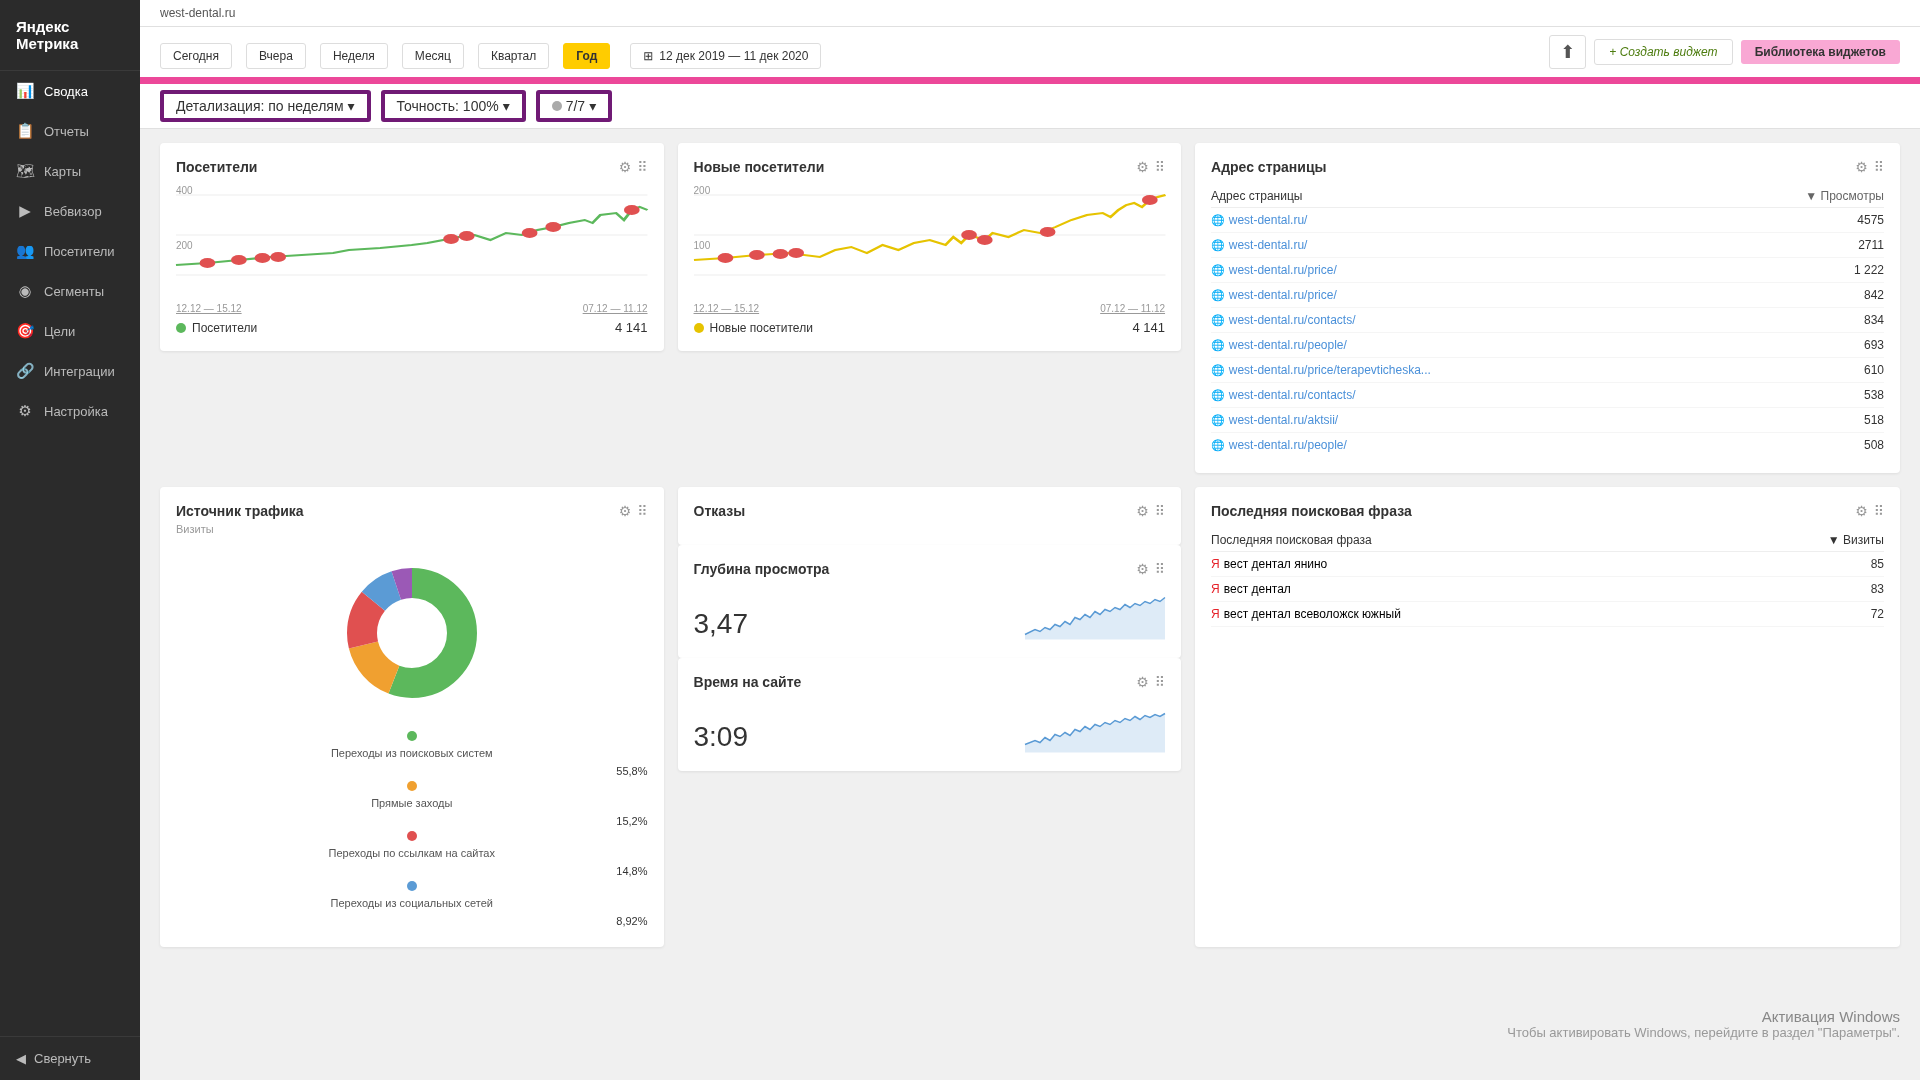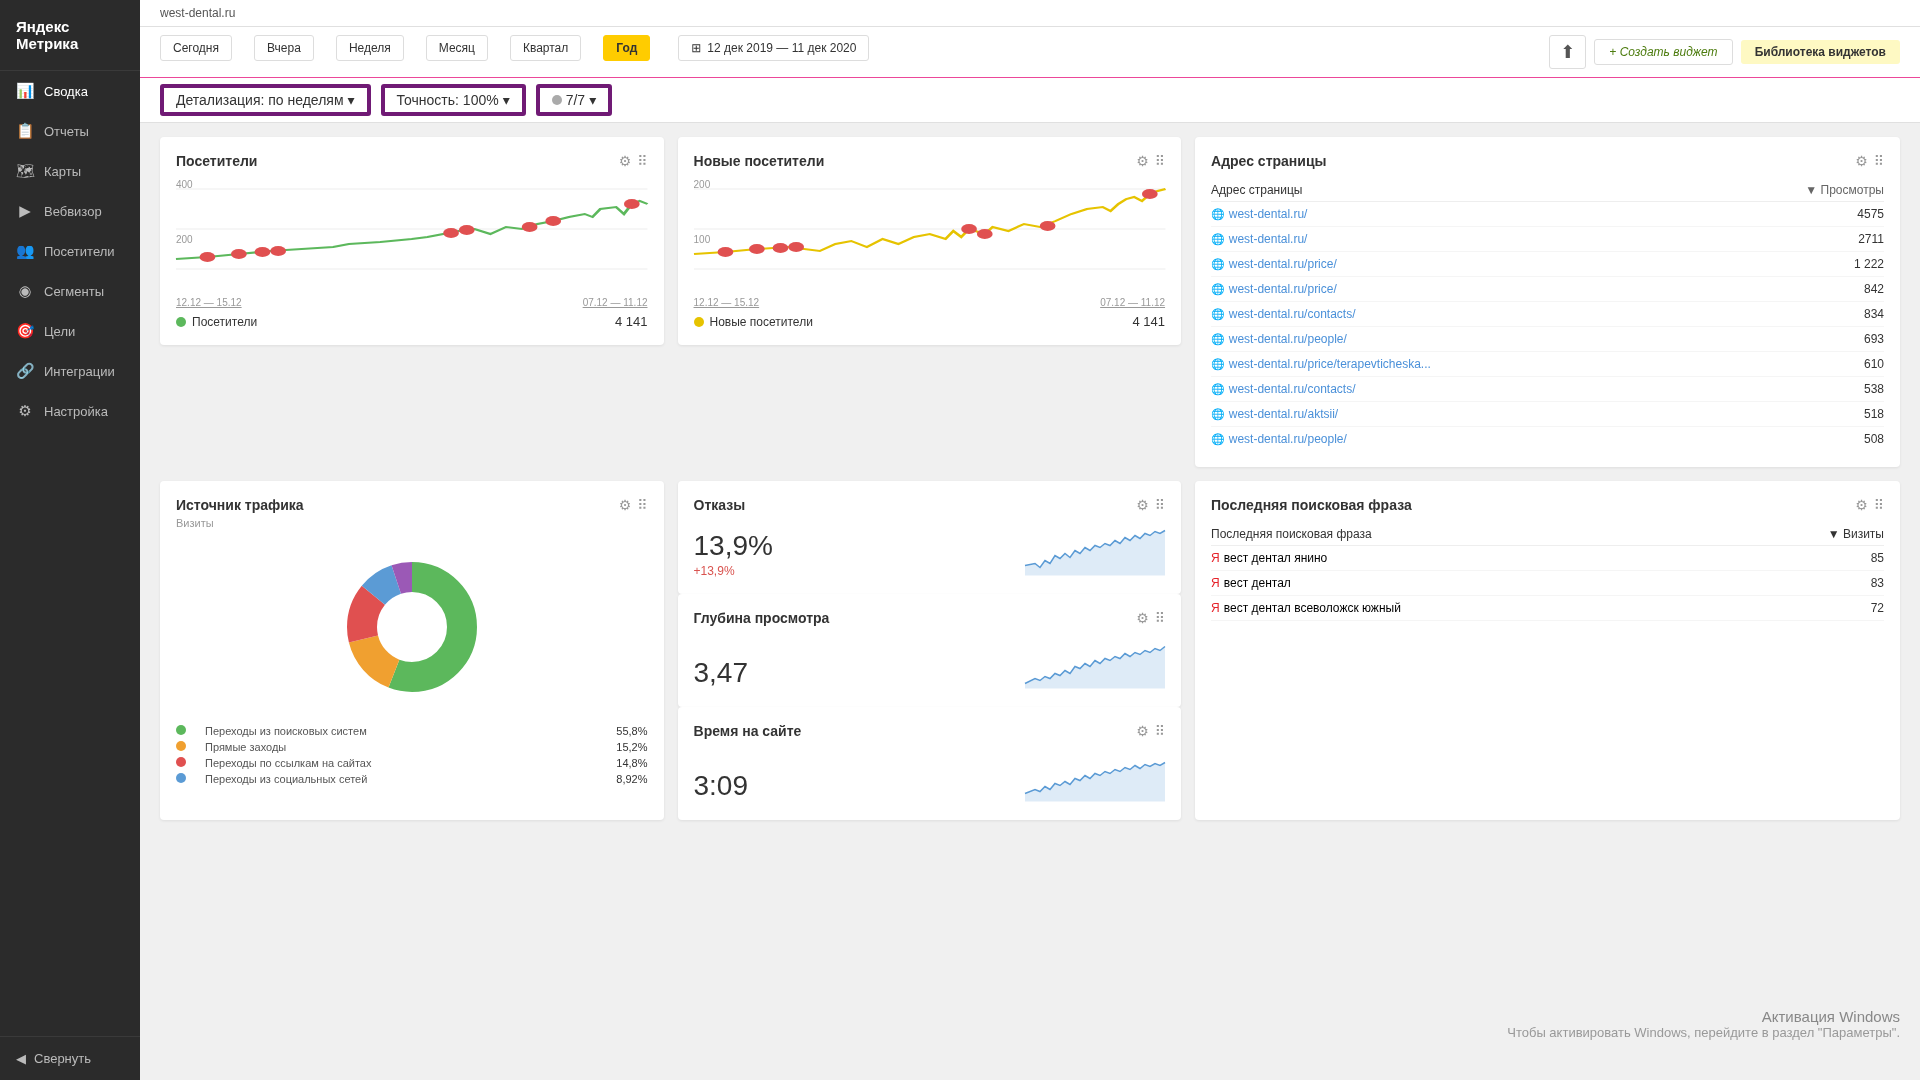--- a/index.html
+++ b/index.html
@@ -58,23 +58,23 @@
       font-size: 12px;
       color: #555;
       border-bottom: 1px solid #e0e0e0;
       display: flex;
       align-items: center;
     }
     .toolbar {
       background: #fff;
       padding: 8px 20px;
       display: flex;
-      align-items: flex-start;
-      gap: 22px;
-      border-bottom: 1px solid #ec4899;
+      align-items: flex-end;
+      gap: 14px;
+      border-bottom: 7px solid #ec4899;
       flex-wrap: wrap;
     }
     .btn-period {
       padding: 5px 12px;
       border: 1px solid #ddd;
       background: #fff;
       border-radius: 3px;
       cursor: pointer;
       font-size: 12px;
       color: #333;
@@ -119,21 +119,21 @@
       background: #fff;
       border-radius: 3px;
       cursor: pointer;
       font-size: 12px;
       color: #4d7c0f;
       font-style: italic;
     }
     .btn-library {
       padding: 5px 14px;
       border: none;
-      background: #fef9c3;
+      background: #f9a8d4;
       border-radius: 3px;
       cursor: pointer;
       font-size: 12px;
       color: #333;
       font-weight: bold;
     }
     .filter-row {
       background: #fff;
       padding: 6px 20px;
       display: flex;
@@ -236,24 +236,26 @@
     }
     .donut-container {
       position: relative;
       width: 160px;
       height: 160px;
       margin: 10px auto;
     }
     .legend-items { width: 100%; margin-top: 8px; }
     .legend-item {
       display: flex;
-      gap: 19px;
+      align-items: center;
+      gap: 6px;
       font-size: 11px;
       color: #555;
       margin-bottom: 4px;
+      flex-direction: column;
     }
     .legend-dot { width: 10px; height: 10px; border-radius: 50%; flex-shrink: 0; }
     .legend-value { margin-left: auto; font-size: 11px; color: #333; }
 
     
     .addr-widget { grid-row: span 2; }
     .addr-table { width: 100%; border-collapse: collapse; }
     .addr-table th {
       font-size: 12px;
       color: #333;
@@ -591,30 +593,20 @@
       <div style="display:flex; flex-direction:column; gap:0;">
 
         <div class="widget">
           <div class="widget-header">
             <span class="widget-title">Отказы</span>
             <div class="widget-controls">
               <span>⚙</span>
               <span>⠿</span>
             </div>
           </div>
-          <div style="display:flex; align-items:flex-end; justify-content:space-between;">
-            <div>
-              <div class="stat-big">13,9%</div>
-              <div class="stat-change neg">+13,9%</div>
-            </div>
-            <svg class="mini-chart" width="140" height="50" viewBox="0 0 140 50">
-              <polyline points="0,40 10,38 15,42 20,35 25,38 30,30 35,33 40,28 45,32 50,25 55,28 60,22 65,25 70,20 75,22 80,18 85,20 90,15 95,18 100,12 105,15 110,10 115,13 120,8 125,10 130,6 135,8 140,5" fill="none" stroke="#5b9bd5" stroke-width="1.5"></polyline>
-              <polyline points="0,40 10,38 15,42 20,35 25,38 30,30 35,33 40,28 45,32 50,25 55,28 60,22 65,25 70,20 75,22 80,18 85,20 90,15 95,18 100,12 105,15 110,10 115,13 120,8 125,10 130,6 135,8 140,5 140,50 0,50" fill="rgba(91,155,213,0.2)" stroke="none"></polyline>
-            </svg>
-          </div>
         </div>
 
         <div class="widget">
           <div class="widget-header">
             <span class="widget-title">Глубина просмотра</span>
             <div class="widget-controls">
               <span>⚙</span>
               <span>⠿</span>
             </div>
           </div>

